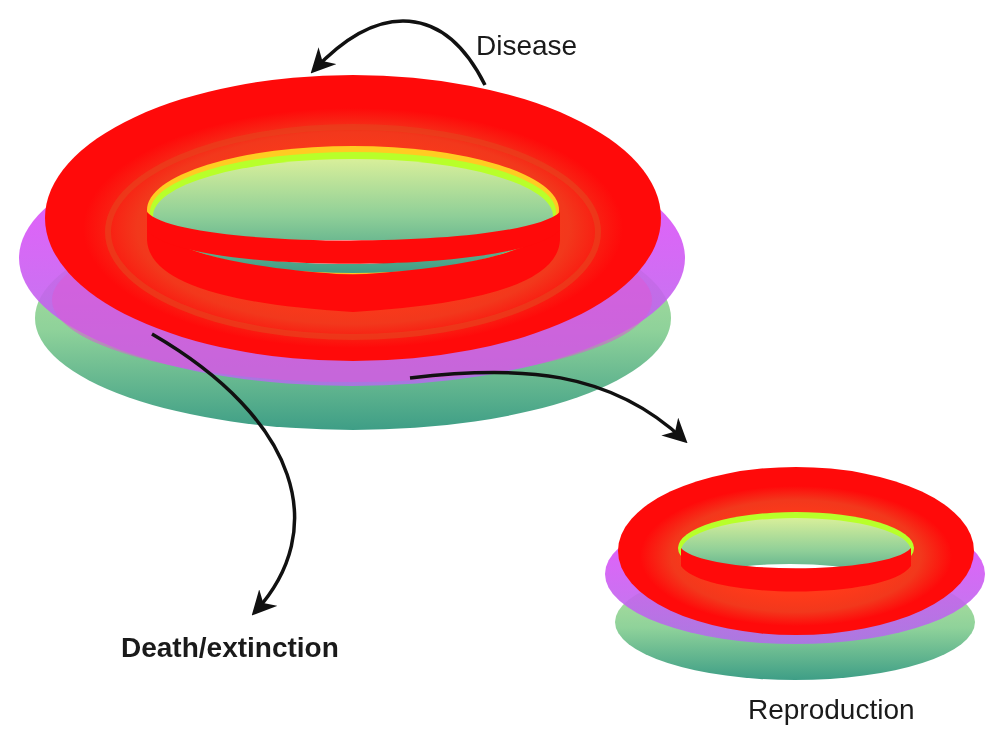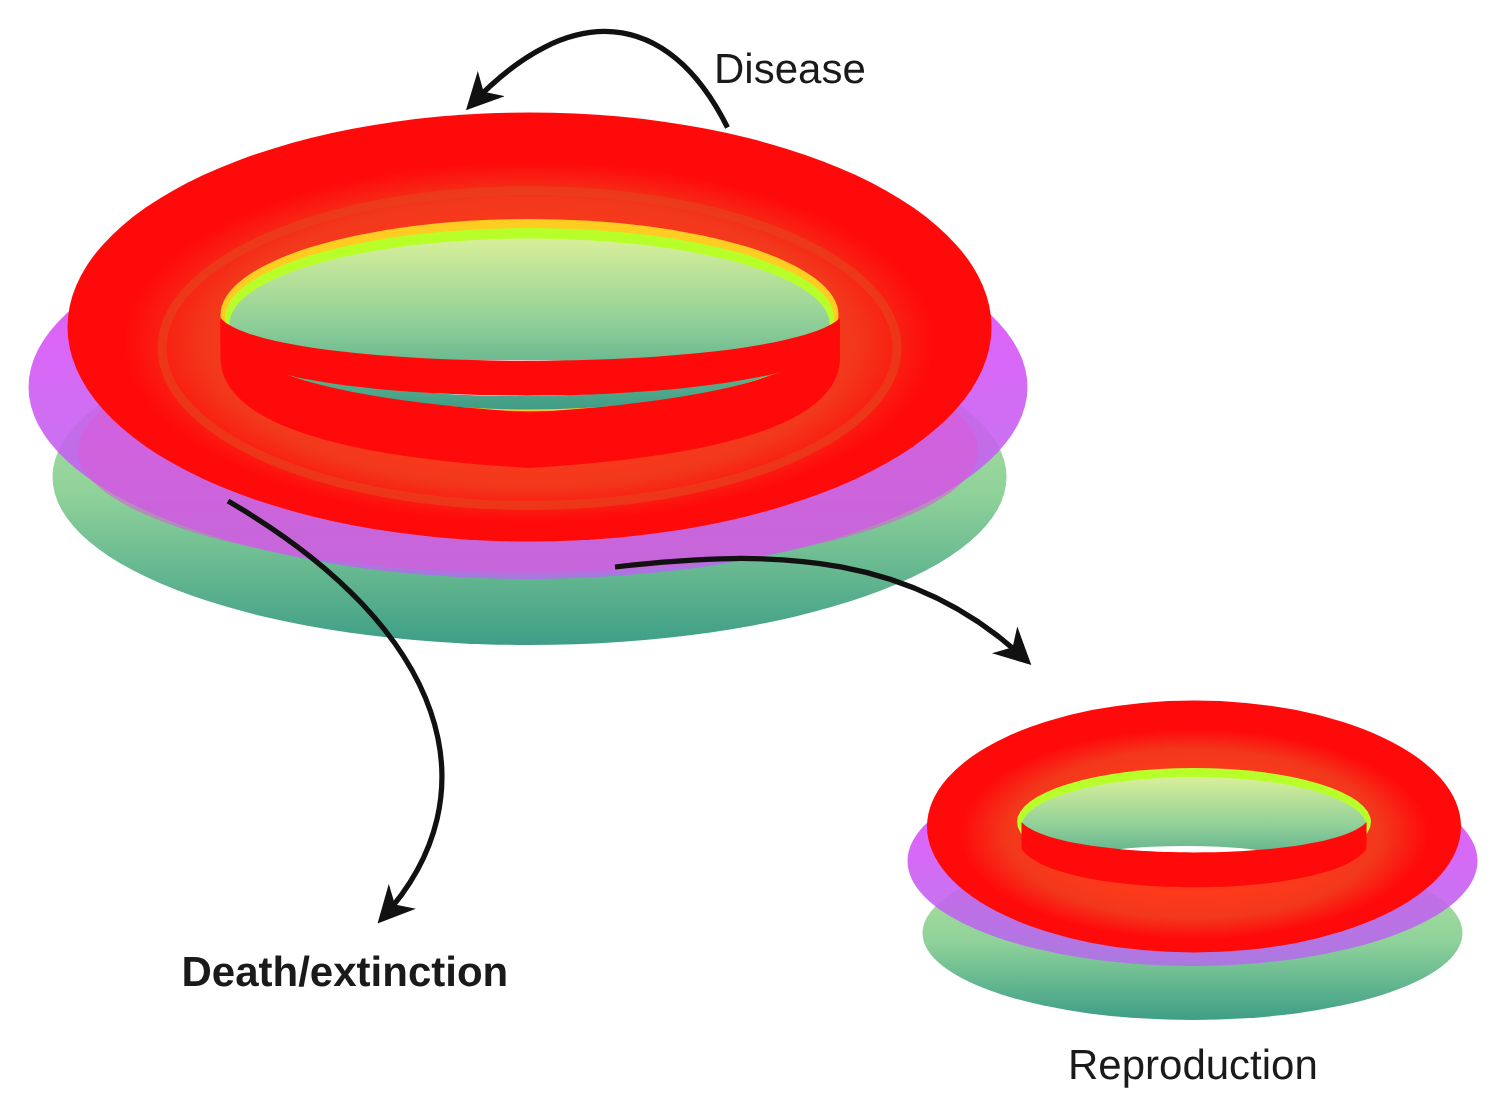--- a/index.html
+++ b/index.html
@@ -8,21 +8,21 @@
   .label {
     position: absolute;
     font-family: "Liberation Sans", sans-serif;
     font-size: 28px;
     color: #1a1a1a;
     white-space: nowrap;
     line-height: 1;
   }
   #lbl-disease { left: 476px; top: 32px; }
   #lbl-death { left: 121px; top: 634px; font-weight: bold; }
-  #lbl-repro { left: 712px; top: 696px; }
+  #lbl-repro { left: 748px; top: 696px; }
 </style>
 </head>
 <body>
 
 <svg id="stage" viewBox="0 0 1000 739" xmlns="http://www.w3.org/2000/svg">
   <defs>
     <linearGradient id="gBody" x1="0" y1="0" x2="0" y2="1">
       <stop offset="0" stop-color="#bfe6a0"></stop>
       <stop offset="0.55" stop-color="#8fd29a"></stop>
       <stop offset="1" stop-color="#3e9e86"></stop>

